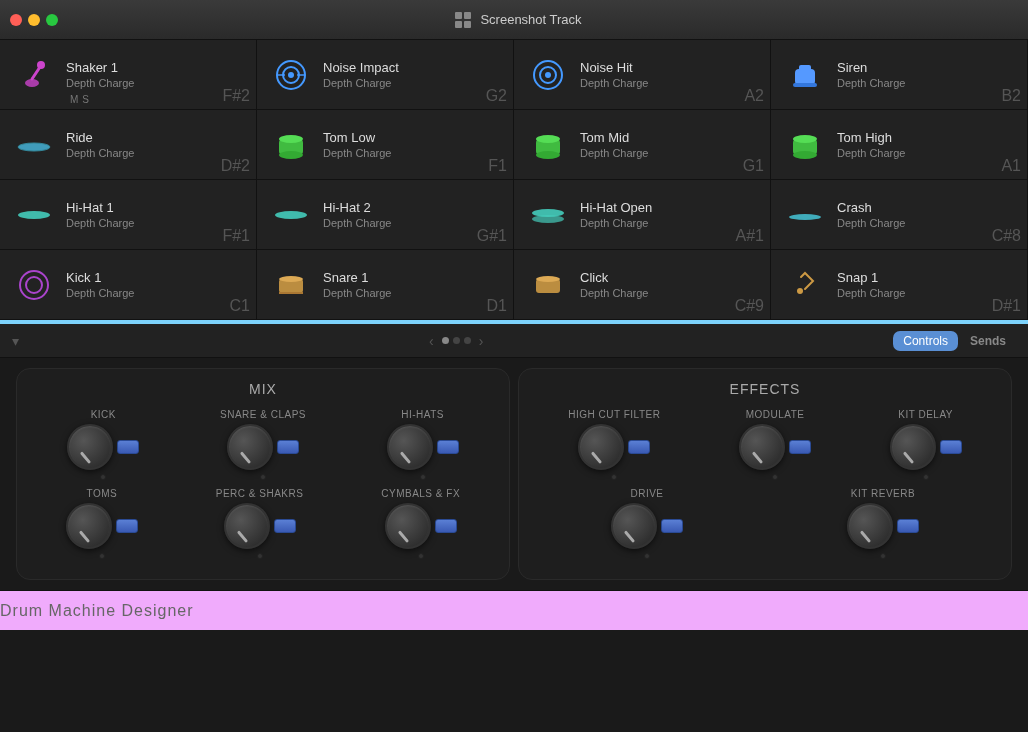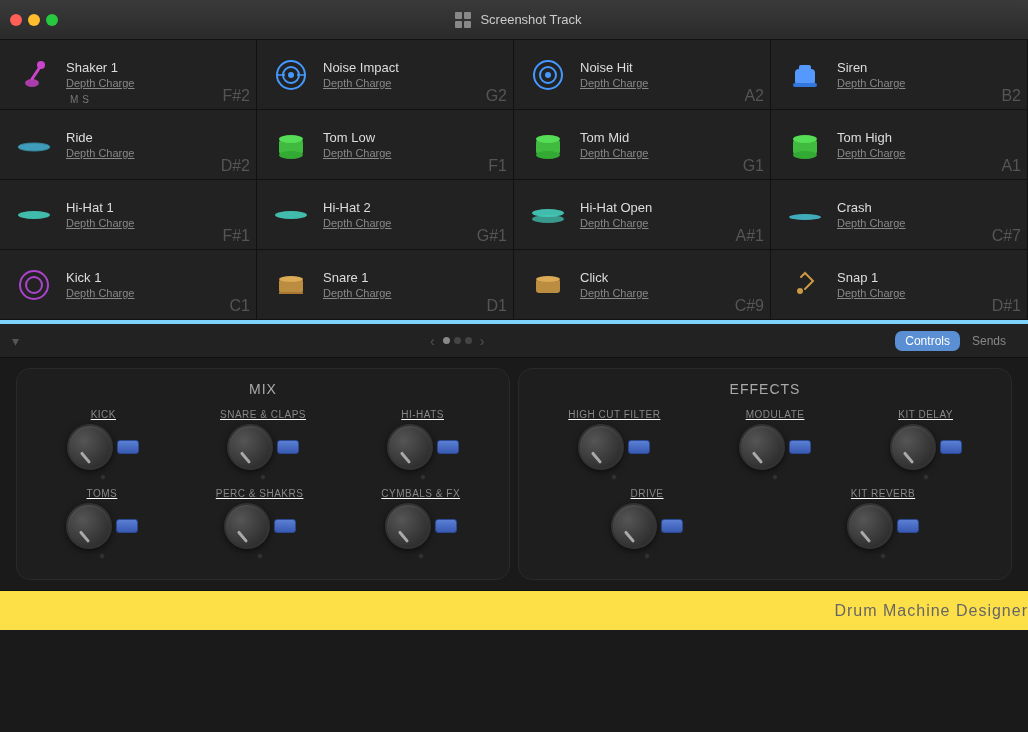--- a/index.html
+++ b/index.html
@@ -78,21 +78,20 @@
     .pad-info { flex: 1; }
     .pad-name {
       font-size: 13px;
       color: #ddd;
       font-weight: 500;
       line-height: 1.3;
     }
     .pad-preset {
       font-size: 11px;
       color: #888;
-      text-decoration: underline;
     }
     .pad-note {
       position: absolute;
       bottom: 4px;
       right: 6px;
       font-size: 16px;
       color: #555;
     }
     .pad-ms {
       position: absolute;
@@ -147,20 +146,21 @@
       border: none;
     }
     .tab-btn.active {
       background: #5a8fd4;
       color: #fff;
       border-radius: 7px;
     }
     .tab-btn.inactive {
       background: transparent;
       color: #888;
+      font-weight: bold;
     }
     .tab-left-arrow { color: #555; font-size: 14px; }
 
     
     .controls-area {
       display: flex;
       gap: 0;
       padding: 10px 16px;
       flex: 1;
     }
@@ -190,21 +190,20 @@
       justify-content: space-around;
       margin-bottom: 8px;
     }
 
     .knob-group {
       display: flex;
       flex-direction: column;
       align-items: center;
       gap: 4px;
       min-width: 70px;
-      text-decoration: underline;
     }
 
     .knob-label {
       font-size: 10px;
       color: #888;
       letter-spacing: 0.5px;
       text-align: center;
       text-transform: uppercase;
     }
 
@@ -250,24 +249,24 @@
       width: 6px;
       height: 6px;
       border-radius: 50%;
       background: #333;
       border: 1px solid #222;
     }
 
     
     .footer {
       height: 40px;
-      background: #fde047;
-      display: flex;
-      align-items: center;
-      justify-content: flex-end;
+      background: #f0abfc;
+      display: flex;
+      align-items: center;
+      justify-content: flex-start;
       border-top: 1px solid #111;
     }
     .footer-text {
       font-size: 16px;
       color: #666;
       font-weight: 300;
       letter-spacing: 1px;
     }
   </style>
 </head>
@@ -446,21 +445,21 @@
     <div class="pad-cell">
       <div class="pad-icon">
         <svg width="40" height="40" viewBox="0 0 40 40">
           <ellipse cx="20" cy="22" rx="16" ry="3" fill="#44bbcc" opacity="0.9"></ellipse>
         </svg>
       </div>
       <div class="pad-info">
         <div class="pad-name">Crash</div>
         <div class="pad-preset">Depth Charge</div>
       </div>
-      <div class="pad-note">C#7</div>
+      <div class="pad-note">C#8</div>
     </div>
     <div class="pad-cell">
       <div class="pad-icon">
         <svg width="40" height="40" viewBox="0 0 40 40">
           <circle cx="20" cy="20" r="14" fill="none" stroke="#aa44cc" stroke-width="2"></circle>
           <circle cx="20" cy="20" r="8" fill="none" stroke="#aa44cc" stroke-width="2"></circle>
         </svg>
       </div>
       <div class="pad-info">
         <div class="pad-name">Kick 1</div>

